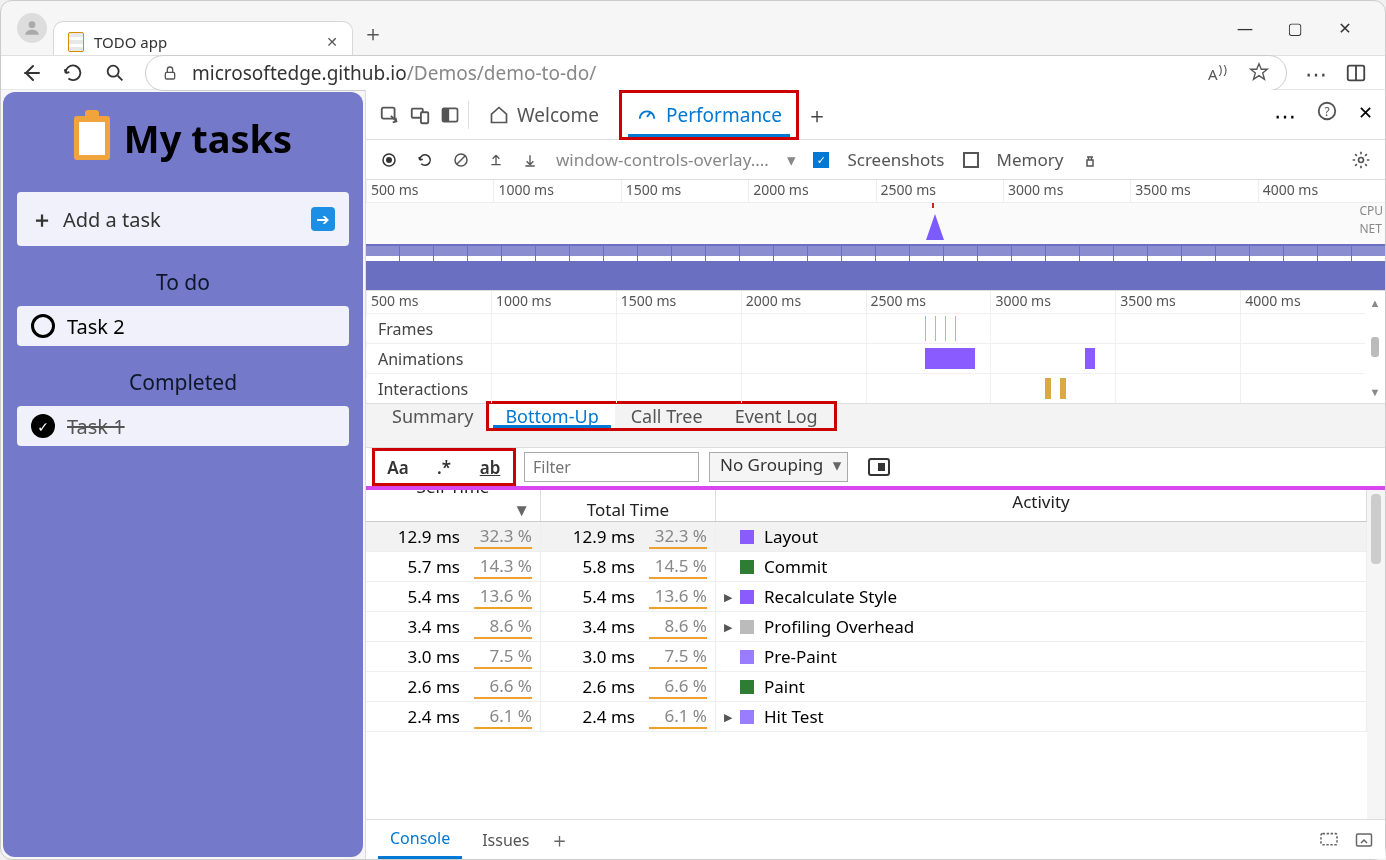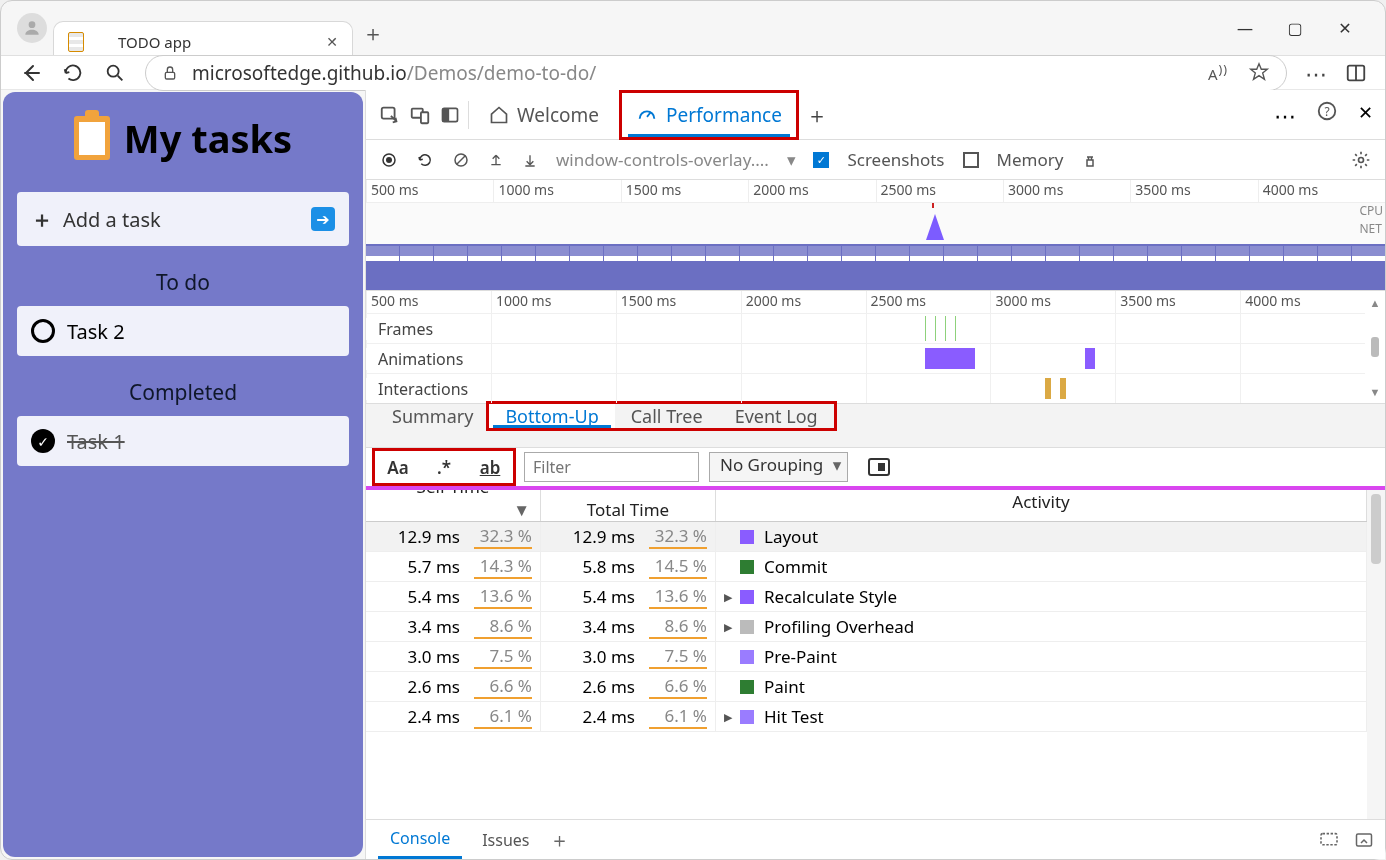--- a/index.html
+++ b/index.html
@@ -3,21 +3,21 @@
 <meta charset="utf-8">
 <style>
 * { box-sizing: border-box; margin: 0; padding: 0; font-family: "Segoe UI", system-ui, sans-serif; }
 html, body { width: 1386px; height: 860px; overflow: hidden; background: #f0f0f0; }
 
 .window { width: 1386px; height: 860px; background: #f6f6f6; border: 1px solid #ccc; border-radius: 12px; position: relative; display: flex; flex-direction: column; }
 
 
 .titlebar { height: 54px; display: flex; align-items: center; padding: 0 6px; }
 .avatar-circle { width: 30px; height: 30px; border-radius: 50%; background: #ddd; display: flex; align-items: center; justify-content: center; margin: 0 6px 0 10px; }
-.tab { background: #fff; height: 40px; border-radius: 10px 10px 0 0; display: flex; align-items: center; padding: 0 14px; margin-top: 26px; min-width: 300px; border: 1px solid #d8d8d8; border-bottom: none; gap: 24px; }
+.tab { background: #fff; height: 40px; border-radius: 10px 10px 0 0; display: flex; align-items: center; padding: 0 14px; margin-top: 26px; min-width: 300px; border: 1px solid #d8d8d8; border-bottom: none; }
 .tab .favicon { width: 16px; height: 20px; background: linear-gradient(#e8e8e8 0 20%, #fff 20% 40%, #e8e8e8 40% 60%, #fff 60% 80%, #e8e8e8 80% 100%); border: 1px solid #d68b00; border-radius: 2px; margin-right: 10px; }
 .tab .label { font-size: 15px; color: #333; flex: 1; }
 .tab .close-x { cursor: pointer; color: #555; font-size: 14px; }
 .new-tab-btn { width: 40px; height: 40px; display: flex; align-items: center; justify-content: center; font-size: 22px; color: #555; margin-top: 10px; }
 .win-controls { margin-left: auto; display: flex; gap: 30px; margin-right: 24px; }
 .win-controls span { width: 20px; height: 20px; display: flex; align-items: center; justify-content: center; color: #333; }
 
 
 .addressbar-row { height: 35px; background: #fff; display: flex; align-items: center; padding: 0 18px; gap: 18px; border-top: 1px solid #e0e0e0; border-bottom: 1px solid #e8e8e8;}
 .icon-btn { width: 24px; height: 24px; display: flex; align-items: center; justify-content: center; color: #444; }
@@ -33,21 +33,21 @@
 .app-pane { width: 360px; background: #7579c9; border-radius: 12px; margin: 2px; padding: 20px 14px; color: #000; }
 .app-header { display: flex; align-items: center; justify-content: center; gap: 14px; margin-bottom: 28px; }
 .clipboard-icon { width: 36px; height: 44px; background: #f1a33c; border-radius: 3px; position: relative; }
 .clipboard-icon::before { content: ""; position: absolute; inset: 6px 5px 5px 5px; background: #fff; }
 .clipboard-clip { position: absolute; top: -6px; left: 11px; width: 14px; height: 10px; background: #f1a33c; border-radius: 3px 3px 0 0; }
 .app-title { font-size: 38px; font-weight: 700; color: #000; }
 .add-task { background: #f0f1fa; border-radius: 4px; height: 54px; display: flex; align-items: center; padding: 0 14px; font-size: 20px; color: #333; }
 .add-task .plus { font-weight: bold; margin-right: 10px; font-size: 22px; }
 .add-task .go { margin-left: auto; width: 24px; height: 24px; background: #1b8fe6; border-radius: 4px; display: flex; align-items: center; justify-content: center; color: #fff; font-size: 16px; }
 .section-label { text-align: center; font-size: 21px; margin: 22px 0 10px; color: #0f172a; }
-.task-card { background: #f0f1fa; border-radius: 4px; height: 50px; display: flex; align-items: center; padding: 16px 14px; font-size: 20px; }
+.task-card { background: #f0f1fa; border-radius: 4px; height: 40px; display: flex; align-items: center; padding: 16px 14px; font-size: 20px; }
 .task-circle { width: 24px; height: 24px; border: 3px solid #000; border-radius: 50%; margin-right: 12px; }
 .task-check { width: 24px; height: 24px; border-radius: 50%; background: #000; color: #fff; display: flex; align-items: center; justify-content: center; font-size: 14px; margin-right: 12px; }
 .task-done { text-decoration: line-through; color: #555; }
 
 
 .devtools { flex: 1; display: flex; flex-direction: column; background: #fff; border-left: 1px solid #ddd; }
 
 .dt-tabs { height: 50px; display: flex; align-items: center; padding: 0 12px; gap: 6px; border-bottom: 1px solid #ddd; }
 .dt-tab { height: 50px; display: flex; align-items: center; padding: 0 14px; font-size: 19px; color: #555; gap: 8px; position: relative; }
 .dt-tab.active { color: #0078d4; }

